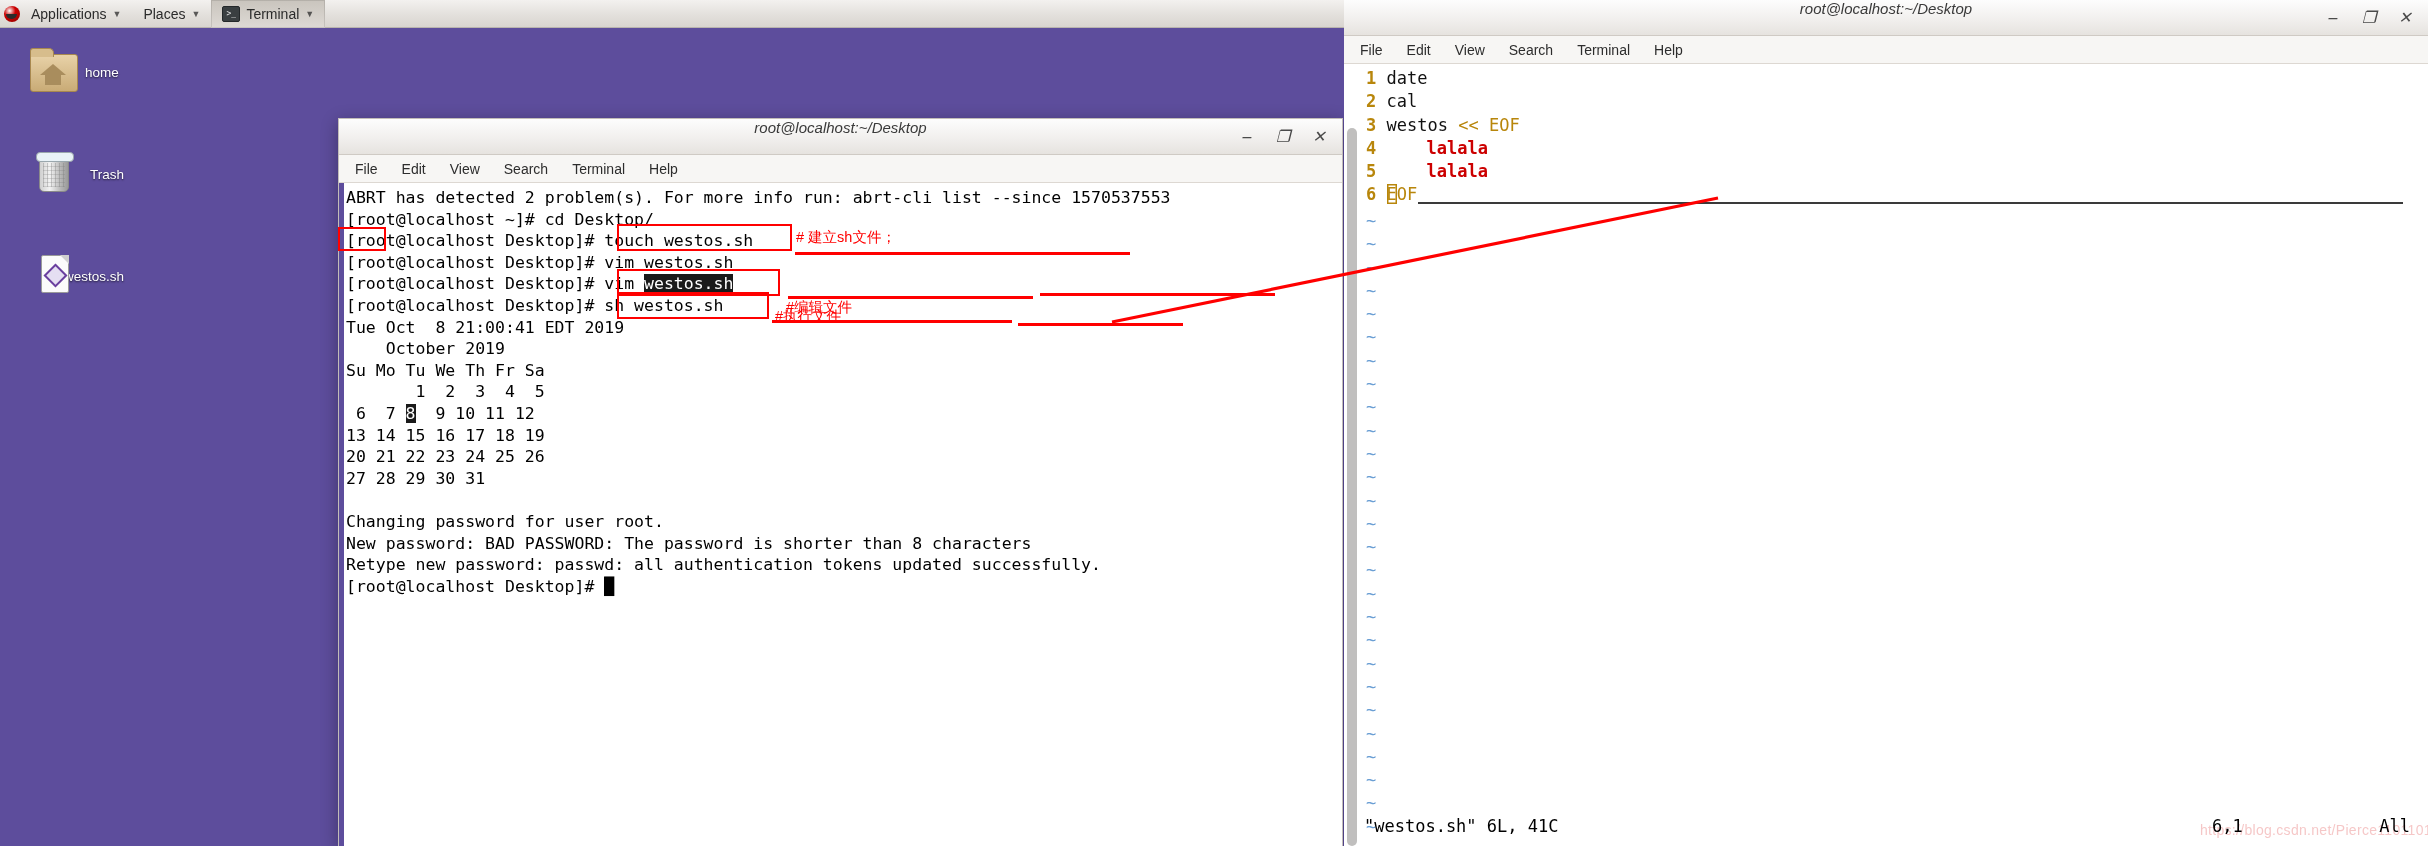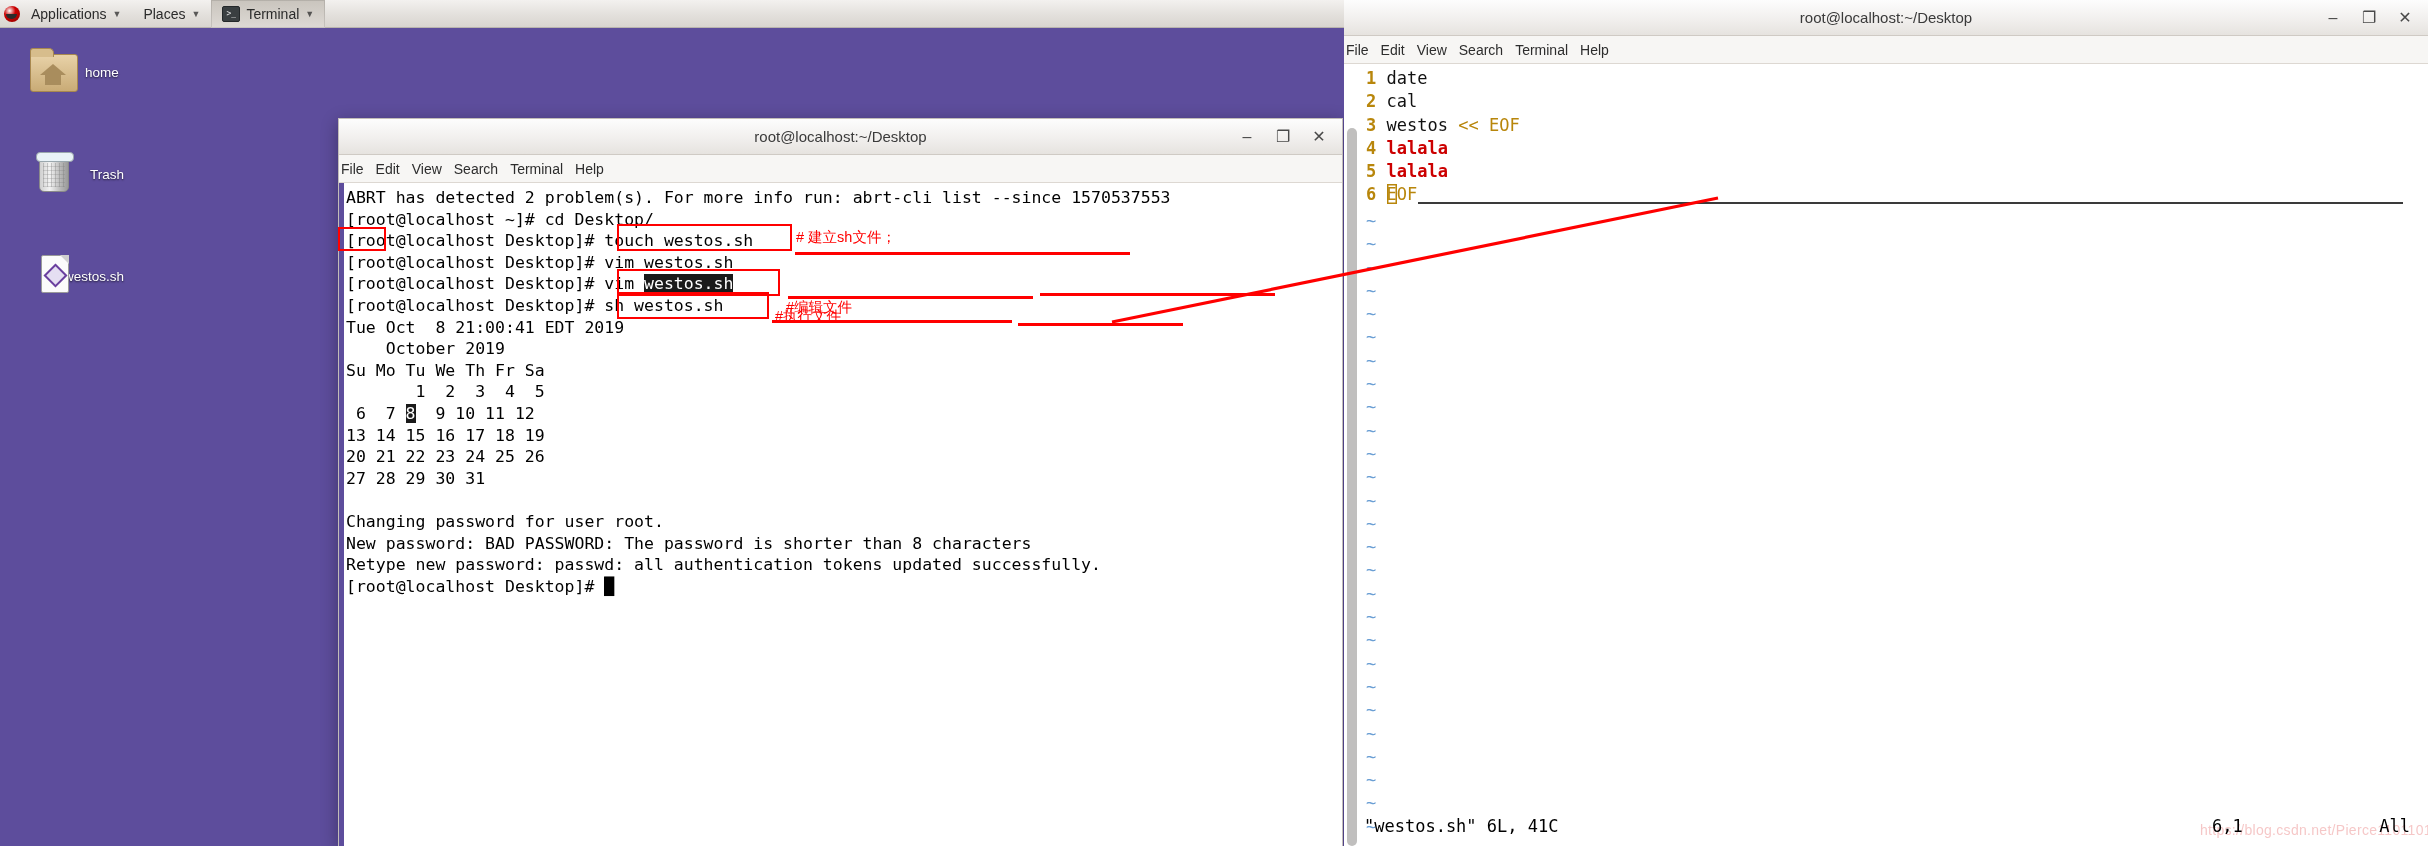--- a/index.html
+++ b/index.html
@@ -127,37 +127,37 @@
     box-shadow: 0 4px 16px rgba(0,0,0,.32);
     display: flex; flex-direction: column;
     overflow: hidden;
   }
   .win-left { left: 338px; top: 118px; width: 1005px; height: 728px; border-bottom: none; }
 
   .titlebar {
     height: 36px; flex: 0 0 36px;
     background: linear-gradient(#fdfdfd, #f0eeec 60%, #e6e3df);
     border-bottom: 1px solid #cfcac4;
-    display: flex; align-items: center; position: relative;
+    display: flex; position: relative; font-style: italic;
   }
   .win-title {
     position: absolute; left: 0; right: 0; text-align: center;
     font-size: 15px; color: #3a3a3a;
     font-family: "Liberation Sans", sans-serif;
     pointer-events: none;
   }
   .winbtns { margin-left: auto; display: flex; align-items: center; gap: 22px; padding-right: 16px; z-index: 2; }
   .wb { font-size: 16px; color: #4a4a4a; line-height: 1; width: 14px; text-align: center; font-family: "Liberation Sans", sans-serif; }
 
   .menubar {
     height: 28px; flex: 0 0 28px;
     background: #f7f6f4;
     border-bottom: 1px solid #ddd8d2;
     display: flex; align-items: center;
-    gap: 8px;
+    padding-left: 14px; gap: 20px;
     font-size: 14px; color: #2d2d2d;
     font-family: "Liberation Sans", sans-serif;
   }
   .menubar span { padding: 2px 2px; }
 
   .termbody {
     flex: 1 1 auto; position: relative; background: #ffffff; overflow: hidden;
     border-left: 5px solid #5d4d9c;
   }
   .term-text {
@@ -187,21 +187,21 @@
     flex: 1 1 auto; position: relative; background: #ffffff; overflow: hidden;
   }
   .vim-text {
     position: absolute; left: 22px; top: 3px;
     font-family: "DejaVu Sans Mono", monospace;
     font-size: 17px; line-height: 23.3px;
     white-space: pre;
   }
   .ln { color: #b8860b; font-weight: bold; }
   .vkw { color: #b8860b; }
-  .vstr { color: #cc0000; font-weight: bold; }
+  .vstr { color: #cc0000; font-weight: bold; margin-left: 40px; }
   .vplain { color: #111; }
   .vcur {
     background: #ffffff; color: #b8860b;
     box-shadow: inset 0 0 0 1.5px #b8860b;
   }
   .tilde { color: #6b9fd4; }
   .underline6 {
     position: absolute; left: 74px; width: 985px; height: 1.5px;
     background: #3a3a3a;
   }

